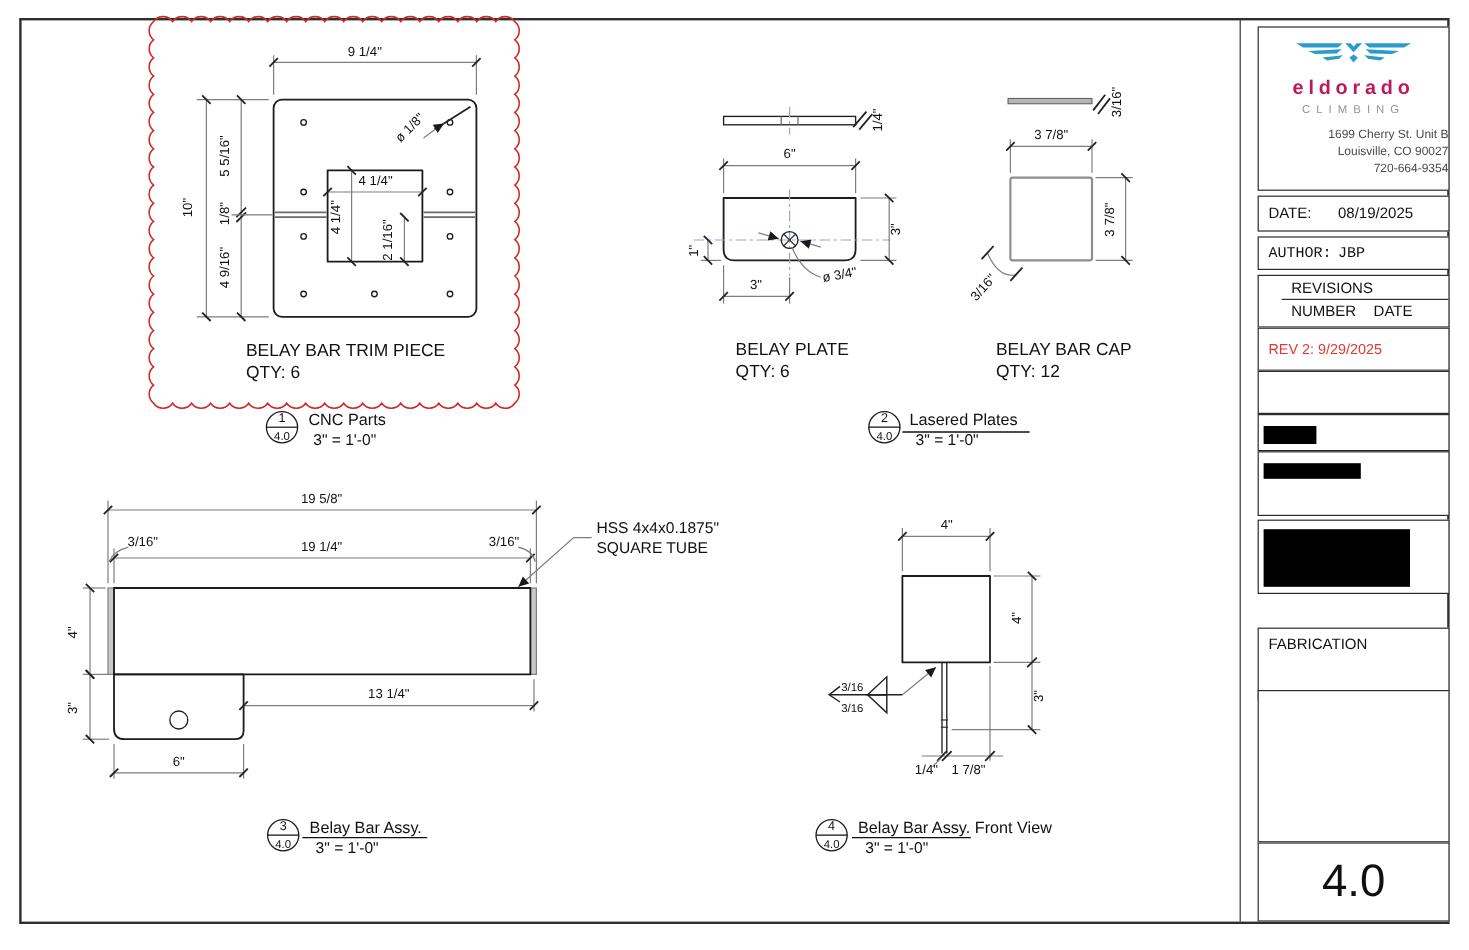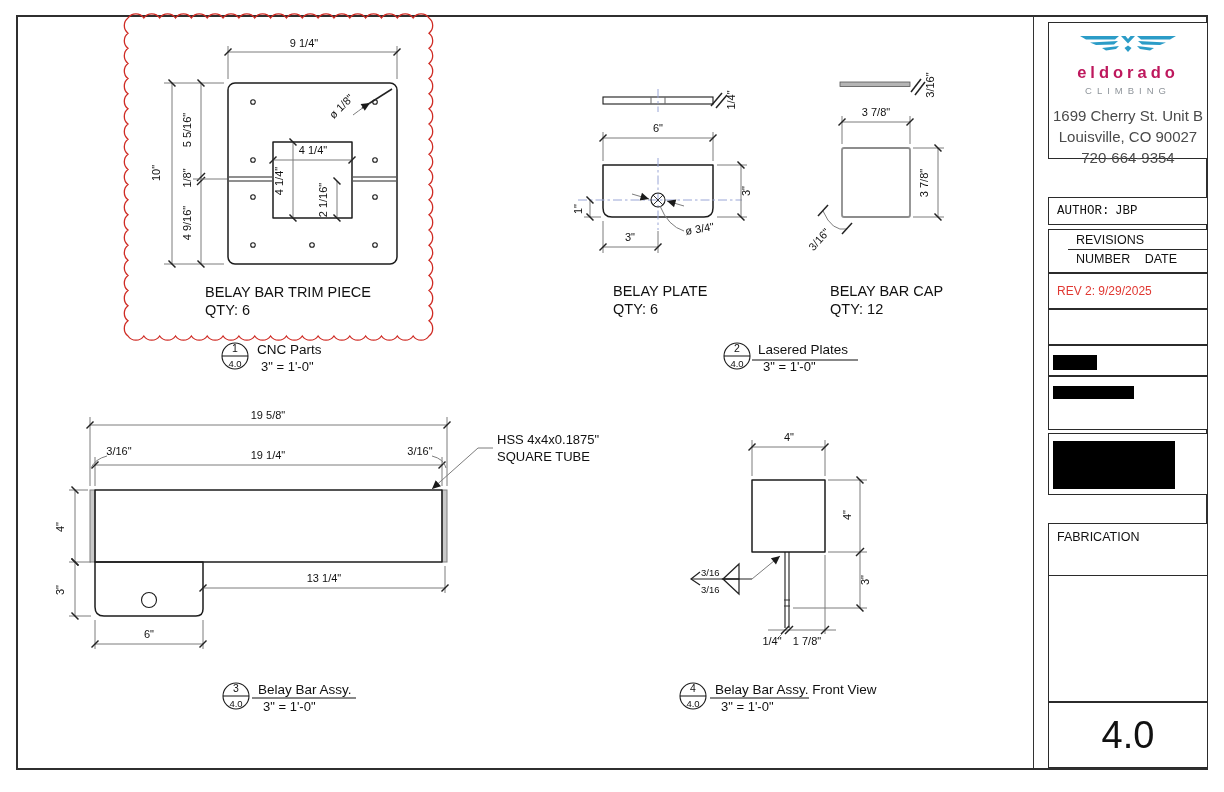--- a/index.html
+++ b/index.html
@@ -22,21 +22,21 @@
   .wld{font-size:9.5px;}
   .cnum{font-size:10.5px;}
   .cnum2{font-size:9.5px;}
   .note{font-size:13px;}
   
   .tb-box{position:absolute;left:1048px;width:160px;border:1.6px solid #2b2b2b;background:#fff;box-sizing:border-box;}
   .tb-text{font-size:12.5px;color:#111;}
   .logo-wrap{text-align:center;padding-top:12px;}
   .wordmark{font-size:16.5px;font-weight:800;letter-spacing:4px;color:#be185d;margin-top:2px;}
   .tagline{font-size:9.5px;letter-spacing:5px;color:#8f959b;margin-top:3px;}
-  .address{font-size:15px;color:#4a4a4a;line-height:1.4;margin-top:9px;text-align:center;}
+  .address{font-size:10px;color:#4a4a4a;line-height:1.4;margin-top:9px;text-align:right;}
   .kv{display:flex;align-items:center;height:100%;padding-left:8px;}
   .kv .k{width:58px;}
   .redact{position:absolute;background:#000;}
   .sheetnum{display:flex;align-items:center;justify-content:center;height:100%;font-size:38px;color:#111;}
 </style>
 </head>
 <body>
 
 <div class="page">
   <div class="sheet-border"></div>
@@ -306,20 +306,26 @@
       <div class="wordmark">eldorado</div>
       <div class="tagline">CLIMBING</div>
       <div class="address">
         <div>1699 Cherry St. Unit B</div>
         <div>Louisville, CO 90027</div>
         <div>720-664-9354</div>
       </div>
     </div>
   </div>
 
+  <div class="tb-box" style="top:163px;height:30px;">
+    <div class="kv tb-text">
+      <span class="k">DATE:</span>
+      <span>08/19/2025</span>
+    </div>
+  </div>
 
   <div class="tb-box" style="top:197px;height:28px;font-family:Liberation Mono, monospace;">
     <div class="kv tb-text">
       <span class="k">AUTHOR:</span>
       <span>JBP</span>
     </div>
   </div>
 
   <div class="tb-box" style="top:229px;height:44px;padding-left:19px;">
     <div class="tb-text" style="padding:3px 0 2px 8px;border-bottom:1.2px solid #2b2b2b;">REVISIONS</div>

